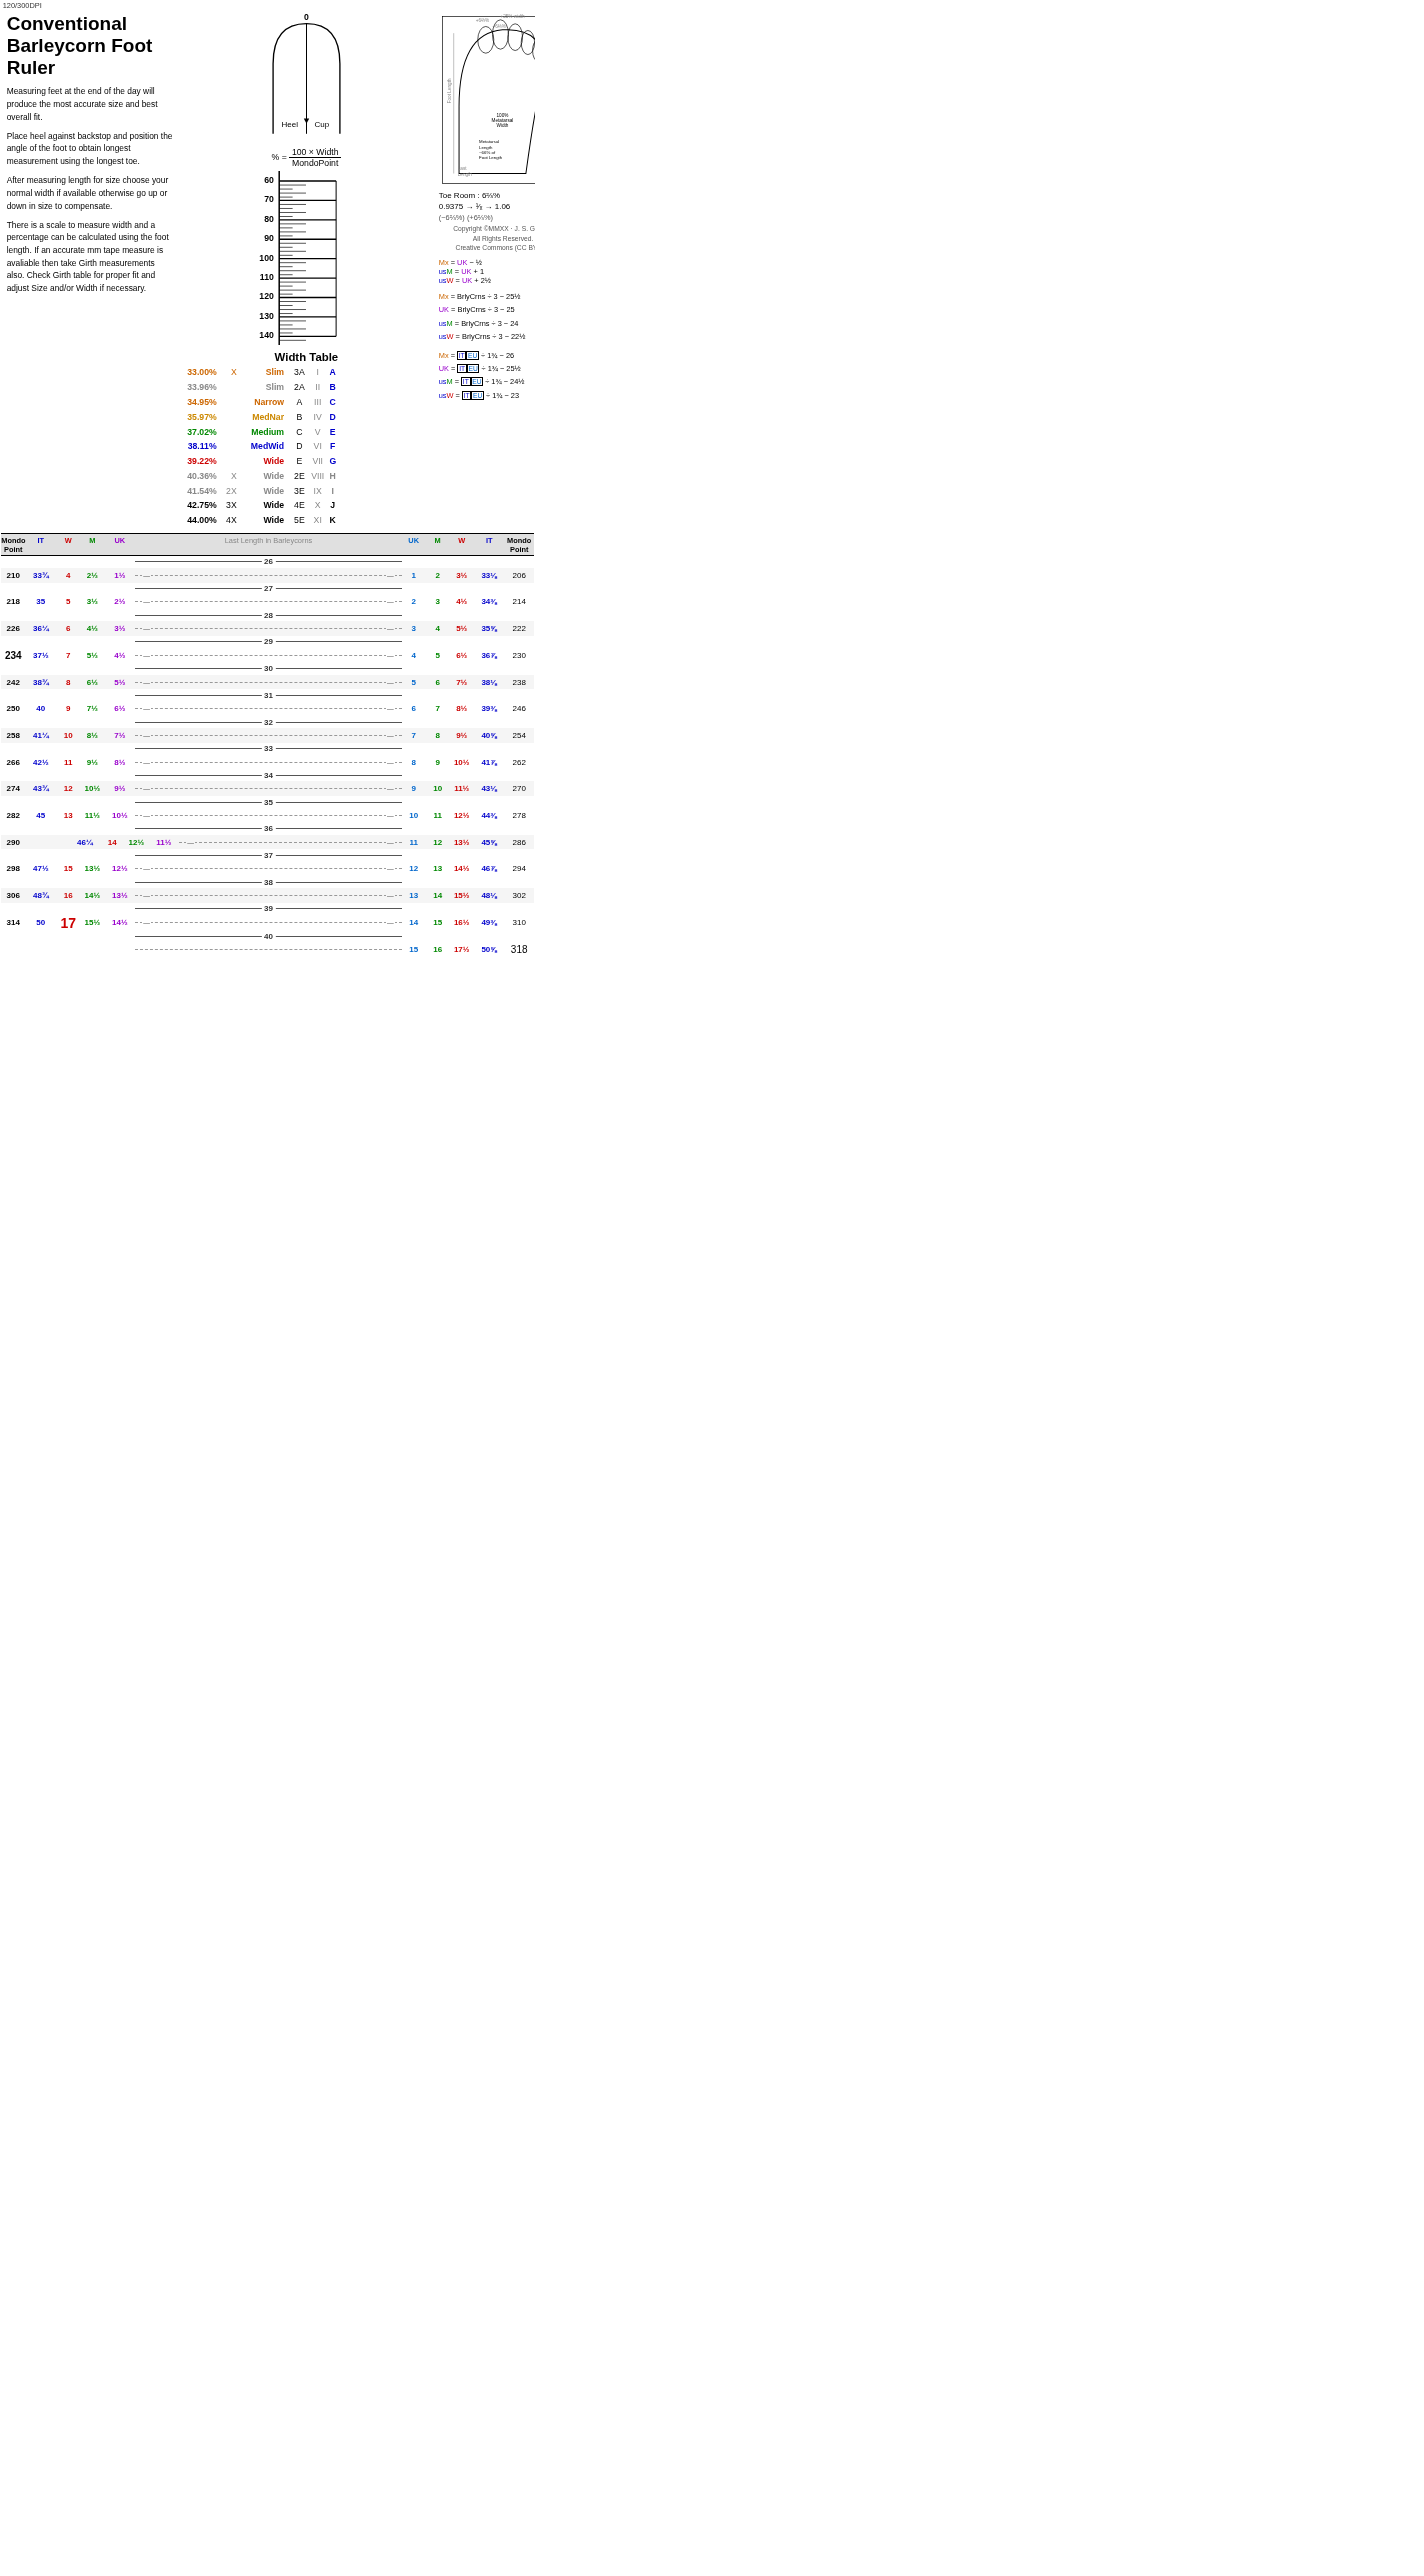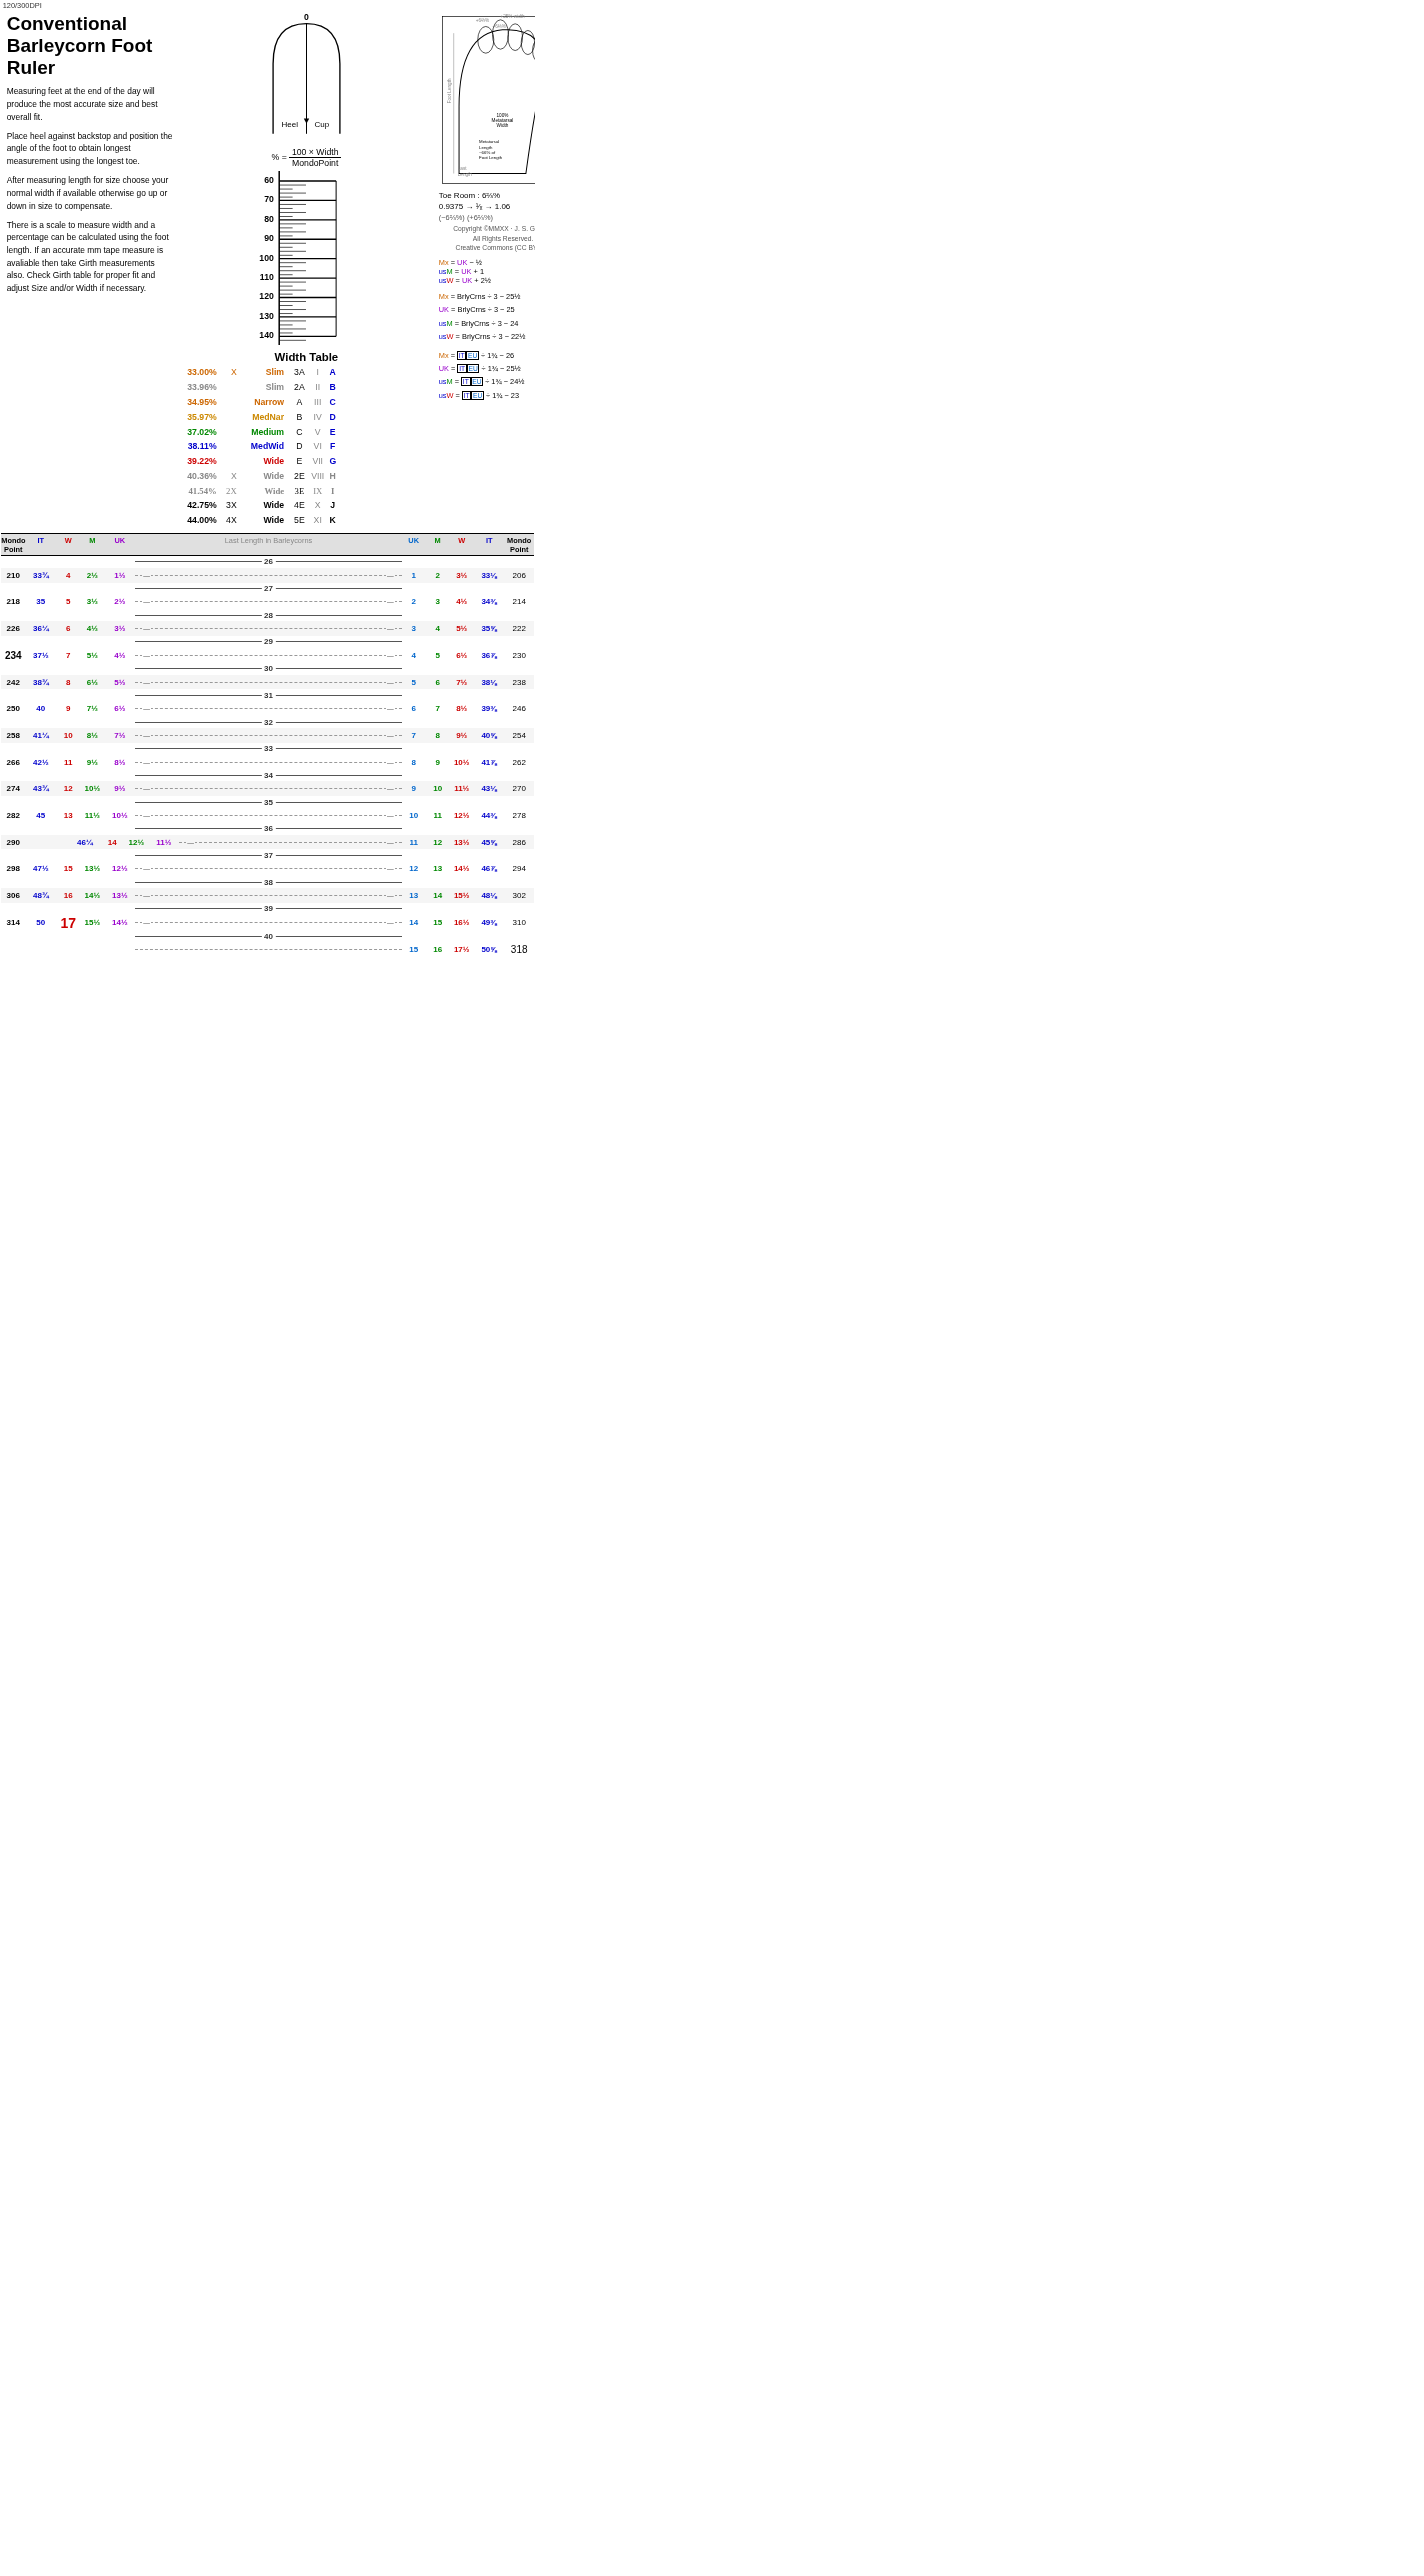--- a/index.html
+++ b/index.html
@@ -293,21 +293,21 @@
     <span style="width:13.4px; text-align:center; color:#0000cc; font-weight:bold;">G</span>
   </div>
             <div style="display: flex; width: 100%; align-items: center; line-height: 1.7;">
     <span style="width:40px; text-align:right; padding-right:2.7px; color:#888; font-weight:bold;">40.36%</span>
     <span style="width:20px; text-align:right; padding-right:2.7px; color:#888;">X</span>
     <span style="width:50px; text-align:right; padding-right:5.3px; color:#888; font-weight:bold;">Wide</span>
     <span style="width:20px; text-align:center; color:#000;">2E</span>
     <span style="width:16.7px; text-align:center; color:#888;">VIII</span>
     <span style="width:13.4px; text-align:center; color:#888; font-weight:bold;">H</span>
   </div>
-            <div style="display: flex; width: 100%; align-items: flex-start; line-height: 1.7; font-family: Liberation Serif, serif;">
+            <div style="display: flex; width: 100%; align-items: flex-start; line-height: 1.7;">
     <span style="width:40px; text-align:right; padding-right:2.7px; color:#888; font-weight:bold;">41.54%</span>
     <span style="width:20px; text-align:right; padding-right:2.7px; color:#888;">2X</span>
     <span style="width:50px; text-align:right; padding-right:5.3px; color:#888; font-weight:bold;">Wide</span>
     <span style="width:20px; text-align:center; color:#000;">3E</span>
     <span style="width:16.7px; text-align:center; color:#888;">IX</span>
     <span style="width:13.4px; text-align:center; color:#888; font-weight:bold;">I</span>
   </div>
             <div style="display: flex; width: 100%; align-items: center; line-height: 1.7;">
     <span style="width:40px; text-align:right; padding-right:2.7px; color:#000; font-weight:bold;">42.75%</span>
     <span style="width:20px; text-align:right; padding-right:2.7px; color:#000;">3X</span>

